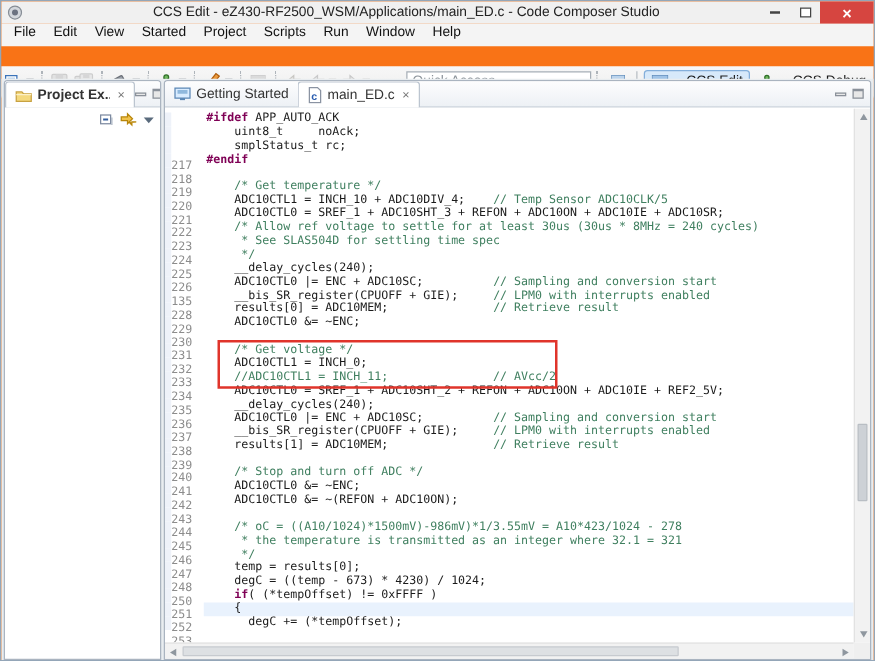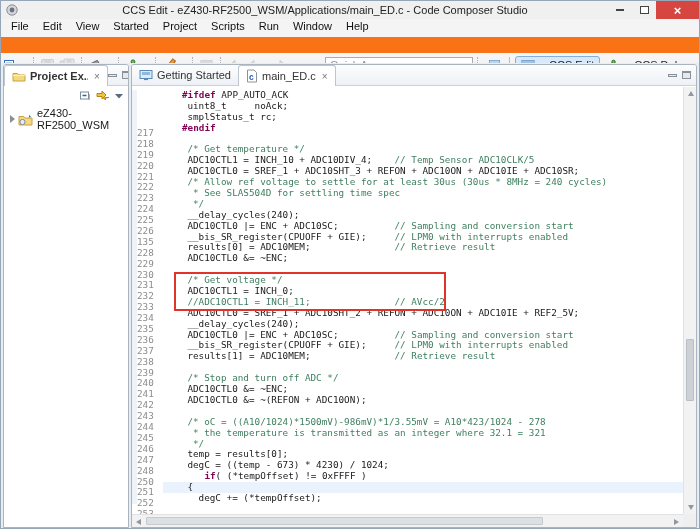--- a/index.html
+++ b/index.html
@@ -53,21 +53,21 @@
   .tree-row{display:flex;align-items:center;gap:3px;padding:1px 2px 1px 6px;}
   .tw{width:0;height:0;border-top:4px solid transparent;border-bottom:4px solid transparent;border-left:5px solid #8a8f96;}
   .pe-tab-label{font-weight:bold;max-width:58px;overflow:hidden;white-space:nowrap;}
   
   .ed-content{position:absolute;top:22px;left:0;right:13px;bottom:13px;background:#fff;overflow:hidden;}
   .code-wrap{position:relative;padding-top:3px;font-family:"DejaVu Sans Mono","Liberation Mono",monospace;font-size:9.3px;line-height:10.9px;}
   .code-row{display:flex;height:10.9px;white-space:pre;}
   .gut-ruler{width:5px;background:#eef2f9;flex:0 0 auto;}
   .gut-num{width:26px;flex:0 0 auto;padding-right:4px;color:#8c8c8c;background:#fff;margin-top:38px;}
   .code-text{flex:1;padding-left:2px;color:#1a1a1a;}
-  .seg.k{color:#7f0055;font-weight:bold;margin-left:17px;}
+  .seg.k{color:#7f0055;font-weight:bold;}
   .seg.c{color:#3f7f5f;margin-top:28px;}
   .seg.p{color:#1a1a1a;}
   .code-row.cur .code-text{background:#e9f2fd;}
   #annotation-box{position:absolute;border:2px solid #e0342b;pointer-events:none;}
   
   .vsb{position:absolute;top:22px;right:0;width:13px;bottom:13px;background:#f2f2f2;border-left:1px solid #e2e2e2;}
   .hsb{position:absolute;left:0;right:13px;bottom:0;height:13px;background:#f2f2f2;border-top:1px solid #e2e2e2;}
   .sb-corner{position:absolute;right:0;bottom:0;width:13px;height:13px;background:#efefef;}
   .sb-arrow{position:absolute;width:13px;height:13px;display:flex;align-items:center;justify-content:center;}
   .tri-up{width:0;height:0;border-left:3.5px solid transparent;border-right:3.5px solid transparent;border-bottom:5px solid #8f979f;}
@@ -299,33 +299,20 @@
             <svg width="14" height="13">
               <polygon points="1,4.5 6,4.5 6,2 10,6 6,10 6,7.5 1,7.5" fill="#f0c24b" stroke="#b8860b"></polygon>
               <polygon points="13,8.5 9.5,8.5 9.5,11 7.5,9" fill="#f0c24b" stroke="#b8860b"></polygon>
             </svg>
           </span>
           <span>
             <svg width="10" height="9">
               <polygon points="1,3 9,3 5,7.5" fill="#5a6b7d"></polygon>
             </svg>
           </span>
-        </div>
-      <div class="pe-tree" id="pe-tree">
-          <div class="tree-row">
-            <span class="tw"></span>
-            <span>
-              <svg width="16" height="13">
-                <path d="M1,3.5 L6,3.5 L7.3,5 L14,5 L14,12 L1,12 Z" fill="#f4d97e" stroke="#c8a242"></path>
-                <circle cx="4.5" cy="9" r="2.6" fill="#e8eef5" stroke="#7d8aa0"></circle>
-                <path d="M11,2 l2,1.4 -2,1.4 z" fill="#3b73b9"></path>
-              </svg>
-            </span>
-            <span>eZ430-RF2500_WSM</span>
-          </div>
         </div>
     </div>
 
     <div class="panel" id="ed-panel">
       <div class="tabstrip" id="ed-tabs">
           <span class="tab">
             <span>
               <svg width="14" height="13">
                 <rect x="1" y="1.5" width="12" height="8" fill="#d9ecff" stroke="#5b87b5"></rect>
                 <rect x="3" y="3" width="8" height="3" fill="#8fb8dd"></rect>

